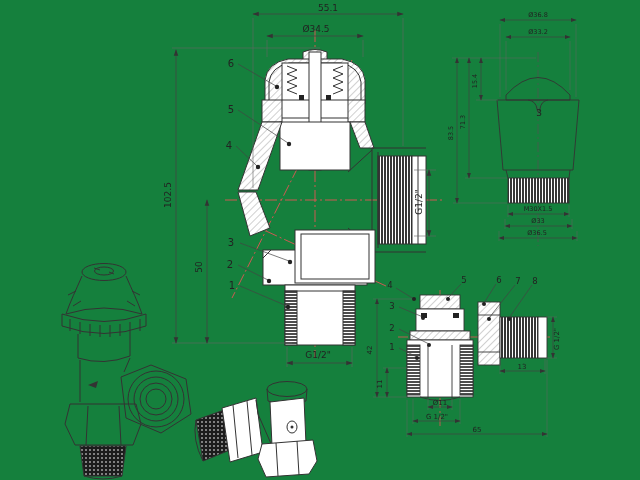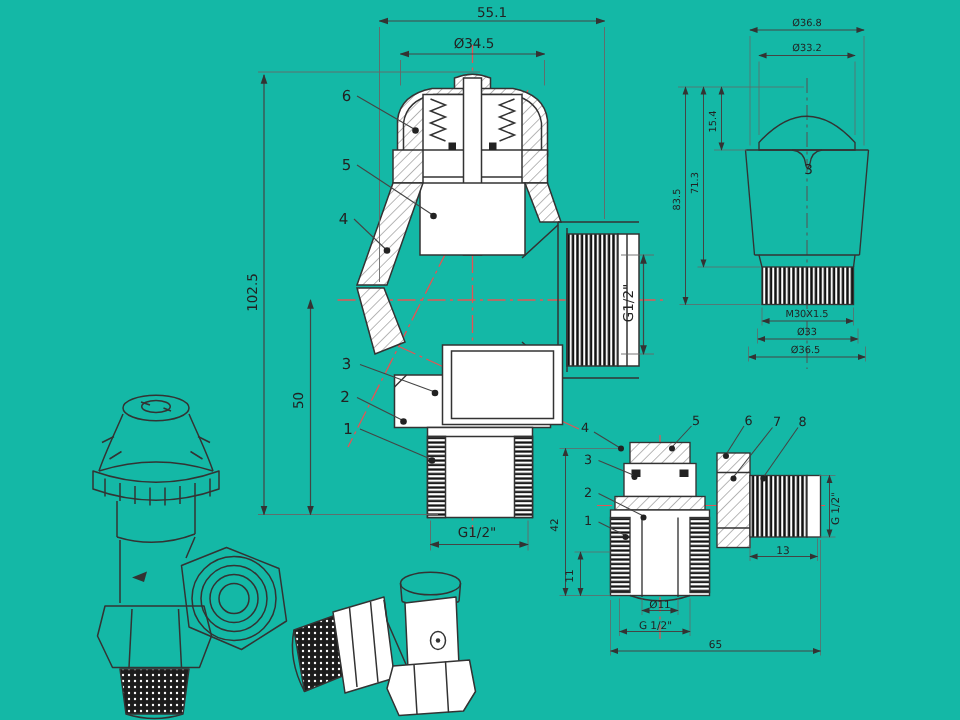--- a/index.html
+++ b/index.html
@@ -1,16 +1,16 @@
 <!DOCTYPE html>
 <html><head>
 <meta charset="utf-8">
 <style>
   html,body{margin:0;padding:0;background:#e8e8e8;}
-  .sheet{position:relative;width:640px;height:480px;background:#14b8a6;overflow:hidden;
+  .sheet{position:relative;width:640px;height:480px;background:#15803d;overflow:hidden;
          font-family:"DejaVu Sans",sans-serif;}
   svg{display:block;}
   svg text{fill:#222;font-family:"DejaVu Sans",sans-serif;}
   .dim{font-size:9px;}
   .dimsm{font-size:6.5px;}
   .dimbd{font-size:7px;}
   .co{font-size:10px;}
   .cobd{font-size:8.5px;}
 </style>
 </head>

